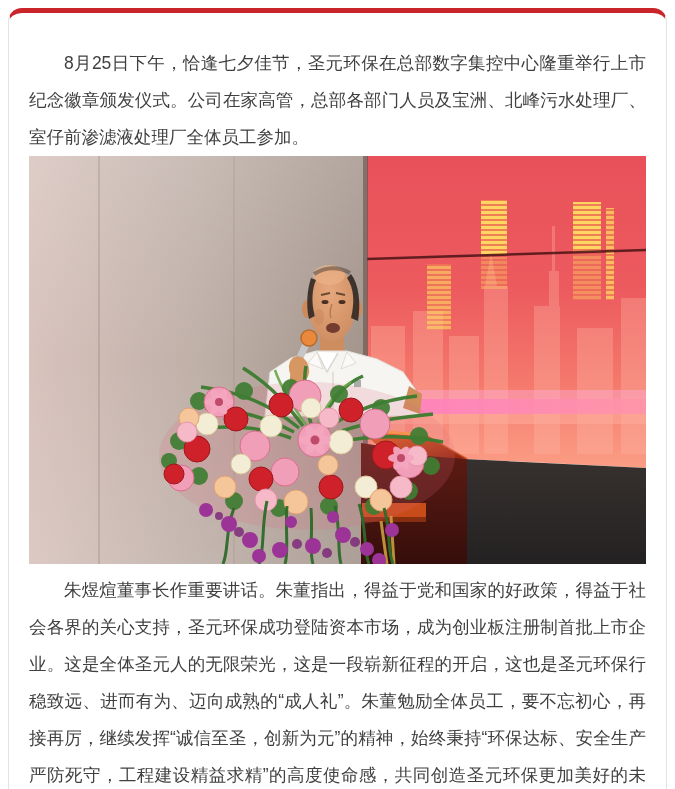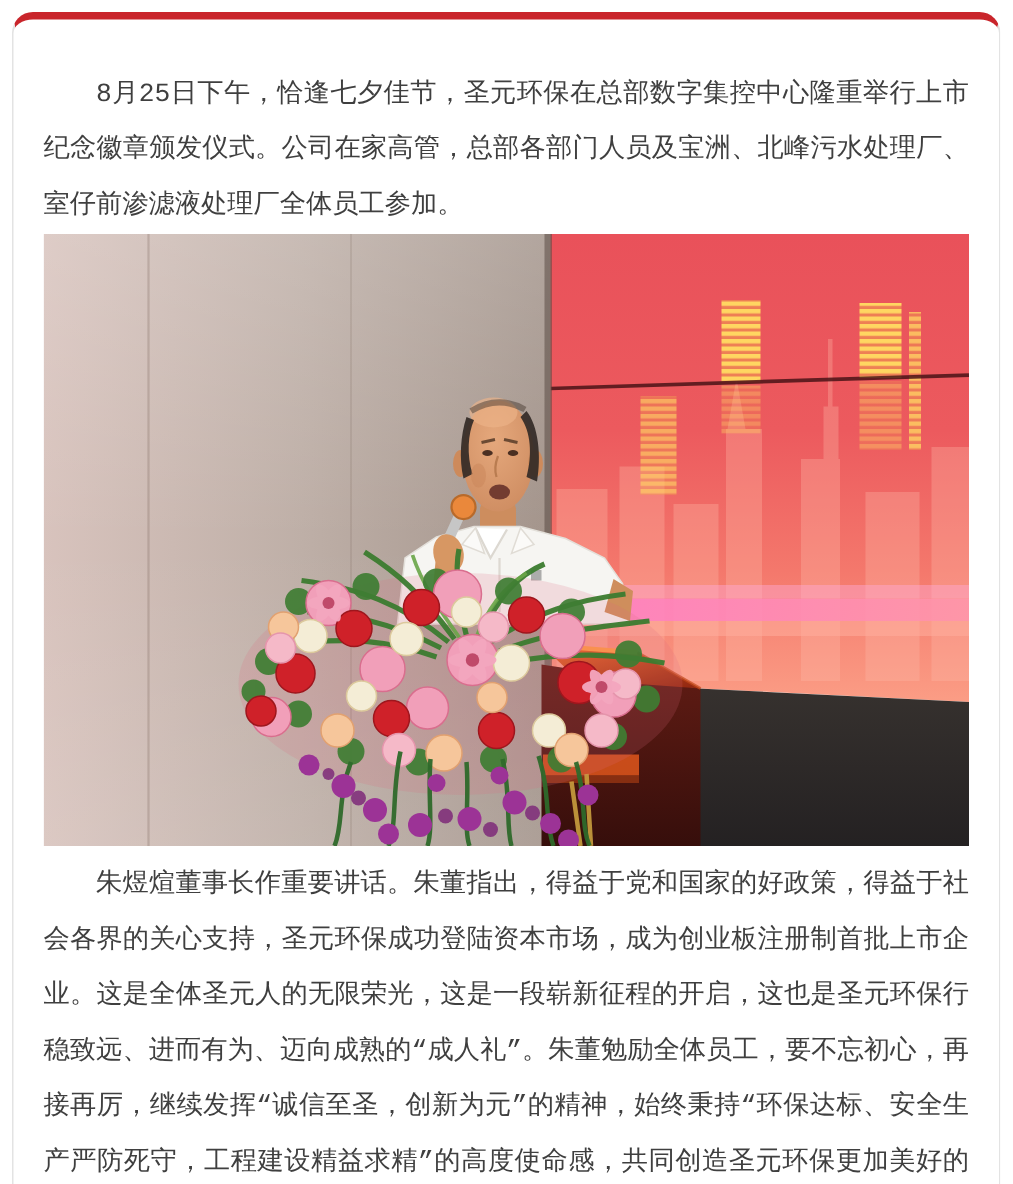--- a/index.html
+++ b/index.html
@@ -22,21 +22,20 @@
   }
   p.para {
     margin: 0;
     width: 617px;
     font-size: 17.5px;
     line-height: 37px;
     color: #3f3f3f;
     text-align: justify;
     text-indent: 2em;
     word-break: break-all;
-    font-family: Liberation Mono, monospace;
   }
   figure.photo {
     margin: 0 0 8px 0;
     padding: 0;
     width: 617px; height: 408px;
     line-height: 0;
     overflow: hidden;
   }
 </style>
 </head>

